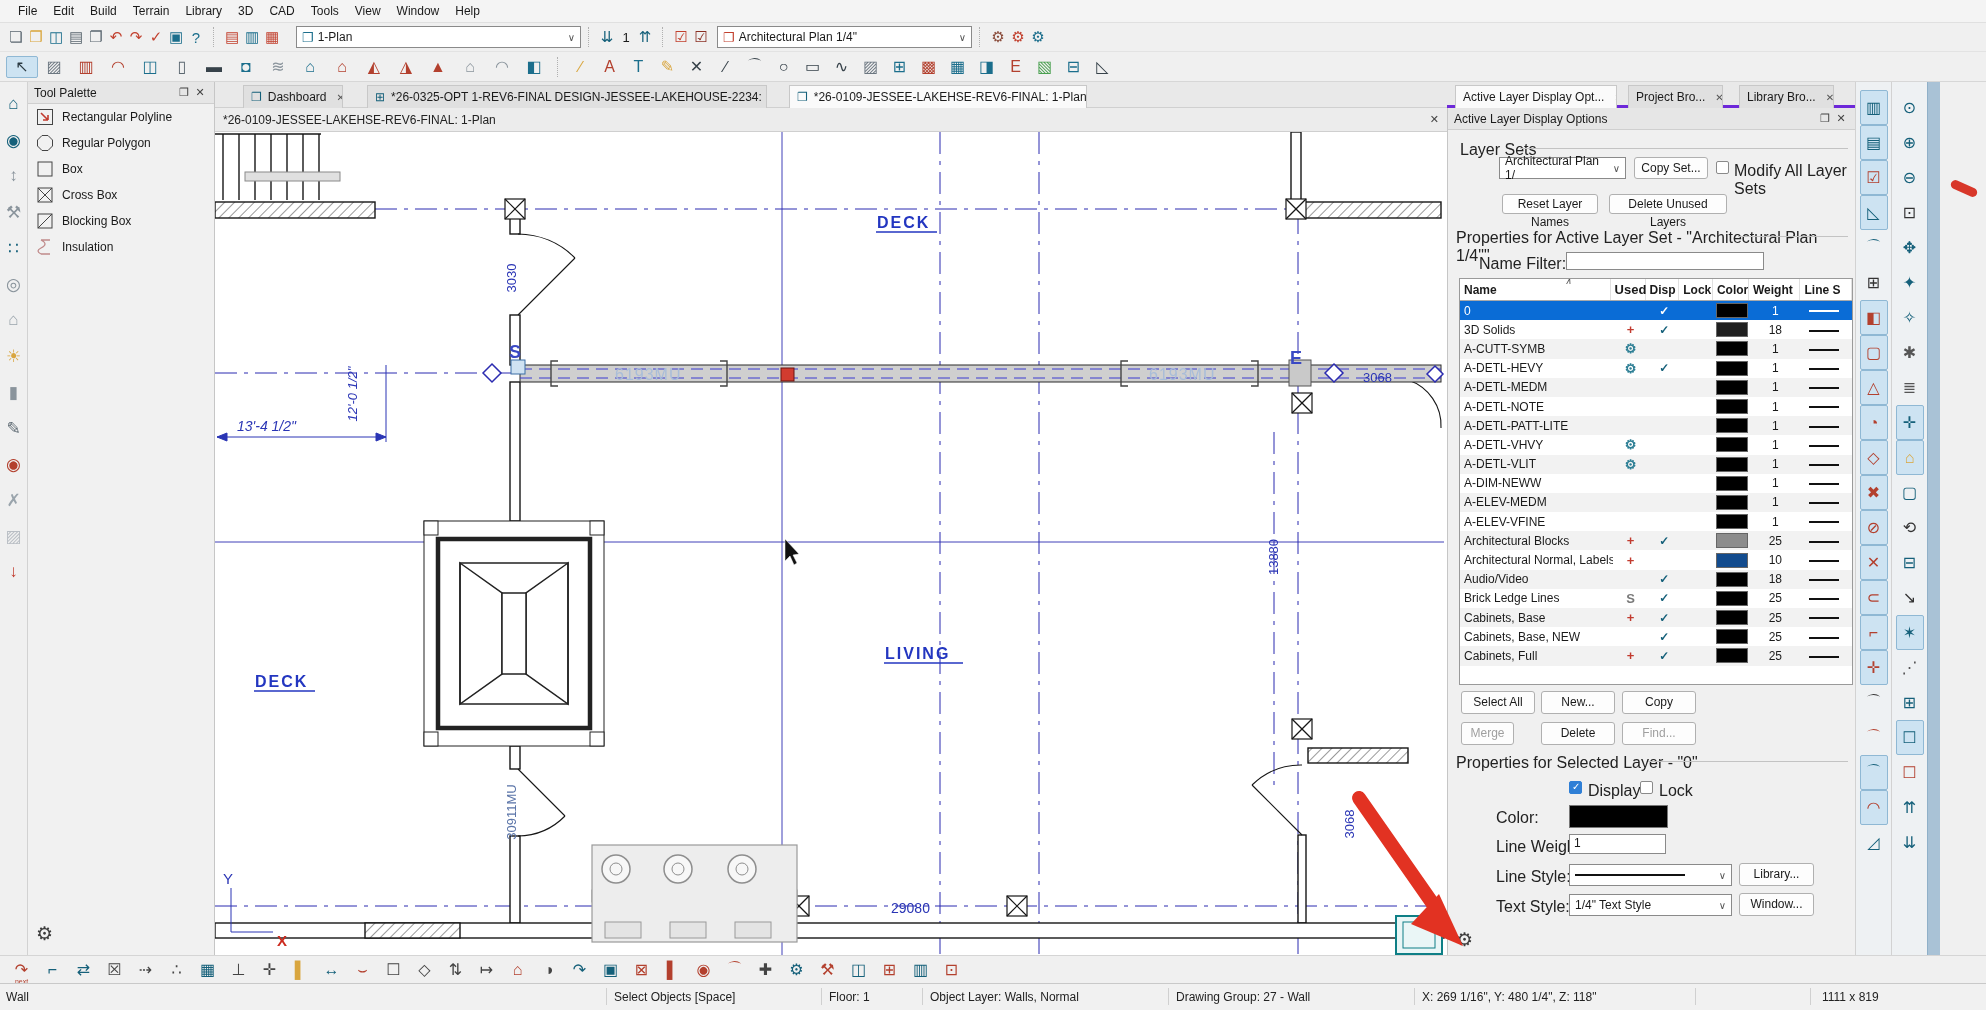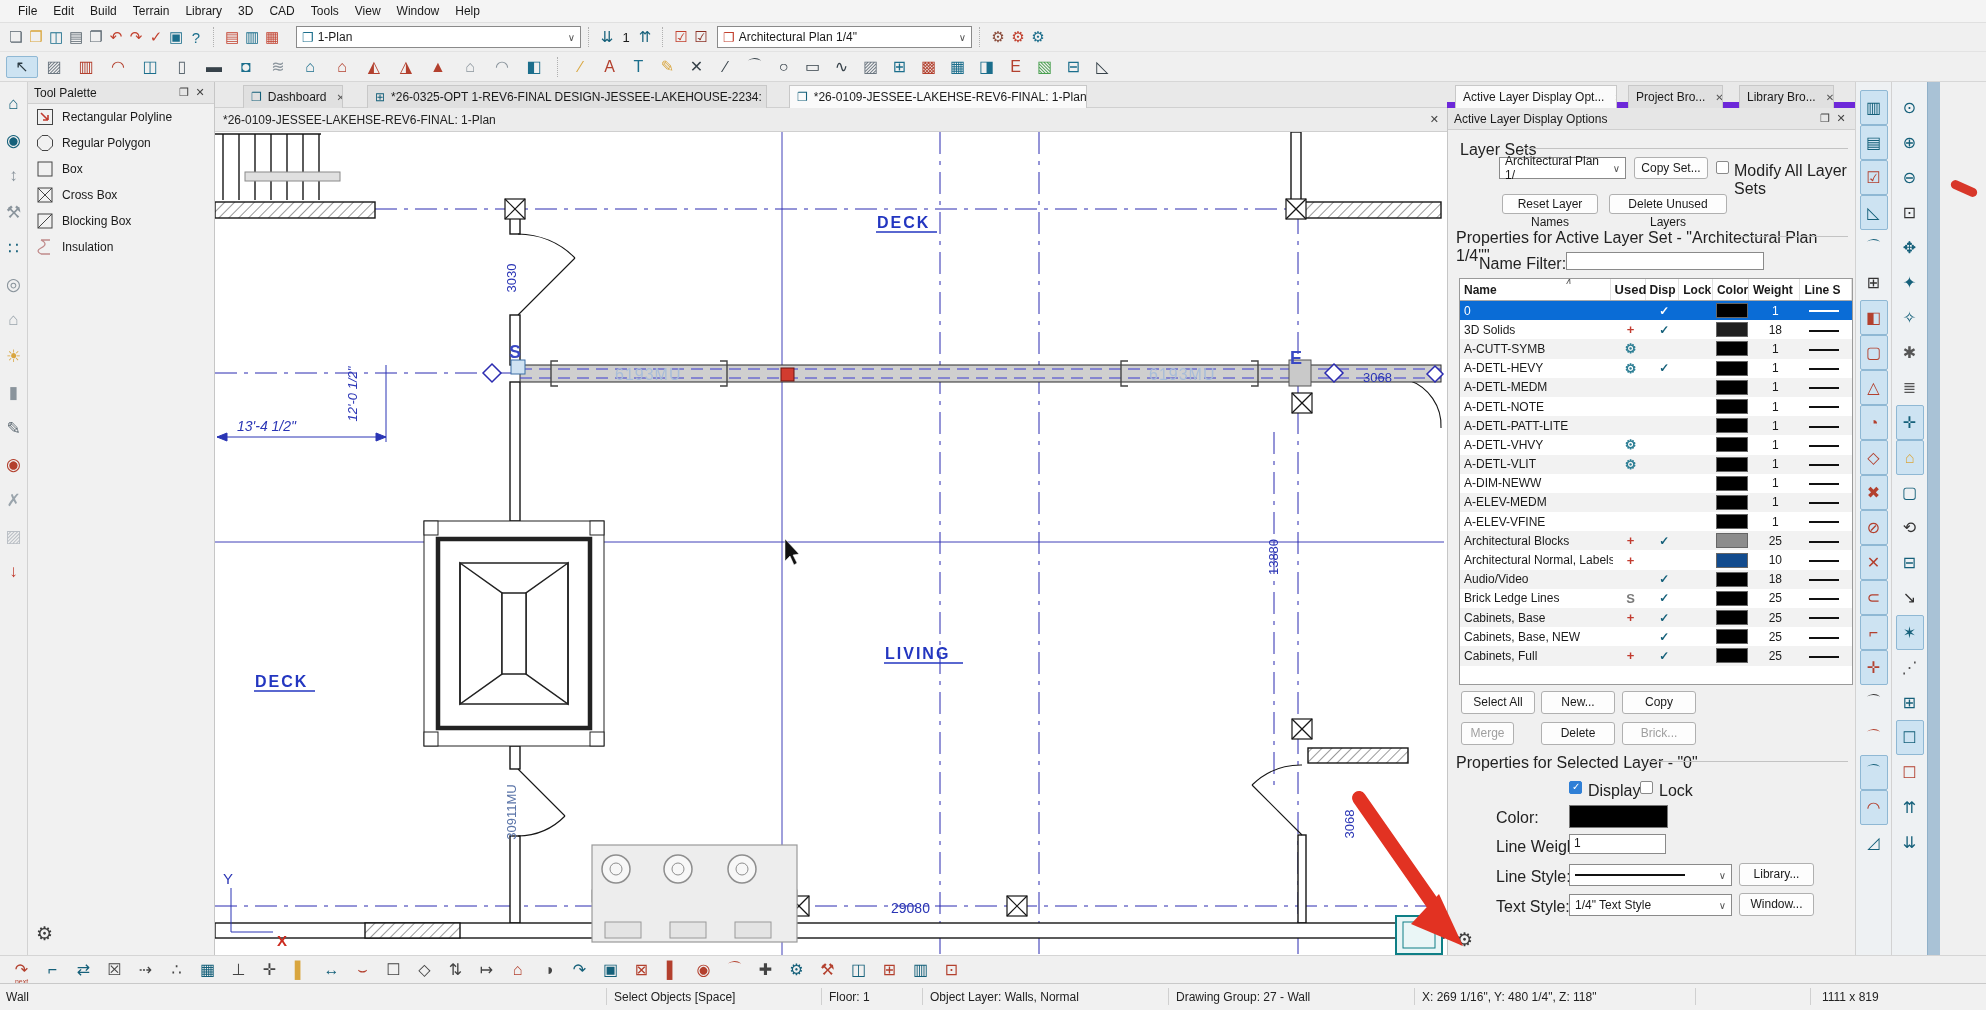--- a/index.html
+++ b/index.html
@@ -37,21 +37,21 @@
   #tabbar{left:215px;top:82px;width:1232px;height:26px;background:#e9e9e9;border-bottom:1px solid #d0d0d0;box-sizing:border-box}
   .dtab{position:absolute;top:3px;height:23px;background:#e0e0e0;border:1px solid #c8c8c8;border-bottom:none;display:flex;align-items:center;gap:6px;padding:0 7px;box-sizing:border-box;font-size:12px;white-space:nowrap;overflow:hidden}
   .dtab.active{background:#fafafa}
   .dtab .x{color:#555;font-size:10px;margin-left:4px}
   .dtab .ti{font-size:12px;color:#15607a}
   
   #planbar{left:215px;top:108px;width:1232px;height:24px;background:#ececec;border-bottom:1px solid #cfcfcf;display:flex;align-items:center;padding:0 8px;box-sizing:border-box}
   #planbar .t{flex:1;font-size:12px;color:#222}
   #canvas{left:215px;top:132px;width:1232px;height:823px;background:#ffffff;overflow:hidden}
   
-  #ptabs{left:1447px;top:82px;width:408px;height:26px;background:#e9e9e9;border-bottom:6px solid #6d28d9;box-sizing:border-box}
+  #ptabs{left:1447px;top:82px;width:408px;height:26px;background:#e9e9e9;border-bottom:3px solid #6d28d9;box-sizing:border-box}
   #rpanel{left:1447px;top:108px;width:408px;height:847px;background:#f0f0f0;border-left:1px solid #c6c6c6;box-sizing:border-box}
   .gline{position:absolute;border-top:1px solid #c3c3c3}
   .glabel{position:absolute;font-size:16px;color:#222;background:#f0f0f0;padding-right:4px}
   .btn{position:absolute;background:#fdfdfd;border:1px solid #b0b0b0;border-radius:3px;font-size:12px;text-align:center;cursor:default;box-sizing:border-box}
   .btn.dis{color:#9f9f9f}
   .cb{width:13px;height:13px;border:1px solid #8a8a8a;background:#fff;display:inline-block;box-sizing:border-box;border-radius:2px;position:relative}
   .cb.on{background:#2f7fd6;border-color:#2f7fd6}
   .cb.on::after{content:"✓";color:#fff;font-size:10px;position:absolute;left:2px;top:-1px}
   .input{position:absolute;background:#fff;border:1px solid #8a8a8a;box-sizing:border-box;font-size:12px;padding:1px 4px}
   
@@ -746,21 +746,21 @@
         </div>
       </div>
 
   </div>
 
   <div class="btn" style="left:13px;top:583px;width:74px;height:23px;line-height:21px">Select All</div>
   <div class="btn" style="left:93px;top:583px;width:74px;height:23px;line-height:21px">New...</div>
   <div class="btn" style="left:174px;top:583px;width:74px;height:23px;line-height:21px">Copy</div>
   <div class="btn dis" style="left:13px;top:614px;width:53px;height:23px;line-height:21px">Merge</div>
   <div class="btn" style="left:93px;top:614px;width:74px;height:23px;line-height:21px">Delete</div>
-  <div class="btn dis" style="left:174px;top:614px;width:74px;height:23px;line-height:21px">Brick...</div>
+  <div class="btn dis" style="left:174px;top:614px;width:74px;height:23px;line-height:21px">Find...</div>
 
   <span class="glabel" style="left:8px;top:646px">Properties for Selected Layer - "0"</span>
   <div class="gline" style="left:200px;top:653px;width:200px"></div>
 
   <span class="cb on" style="position:absolute;left:121px;top:673px"></span>
   <span class="glabel" style="left:140px;top:674px;background:none">Display</span>
   <span class="cb" style="position:absolute;left:192px;top:673px"></span>
   <span class="glabel" style="left:211px;top:674px;background:none">Lock</span>
 
   <span class="glabel" style="left:48px;top:701px;background:none">Color:</span>

